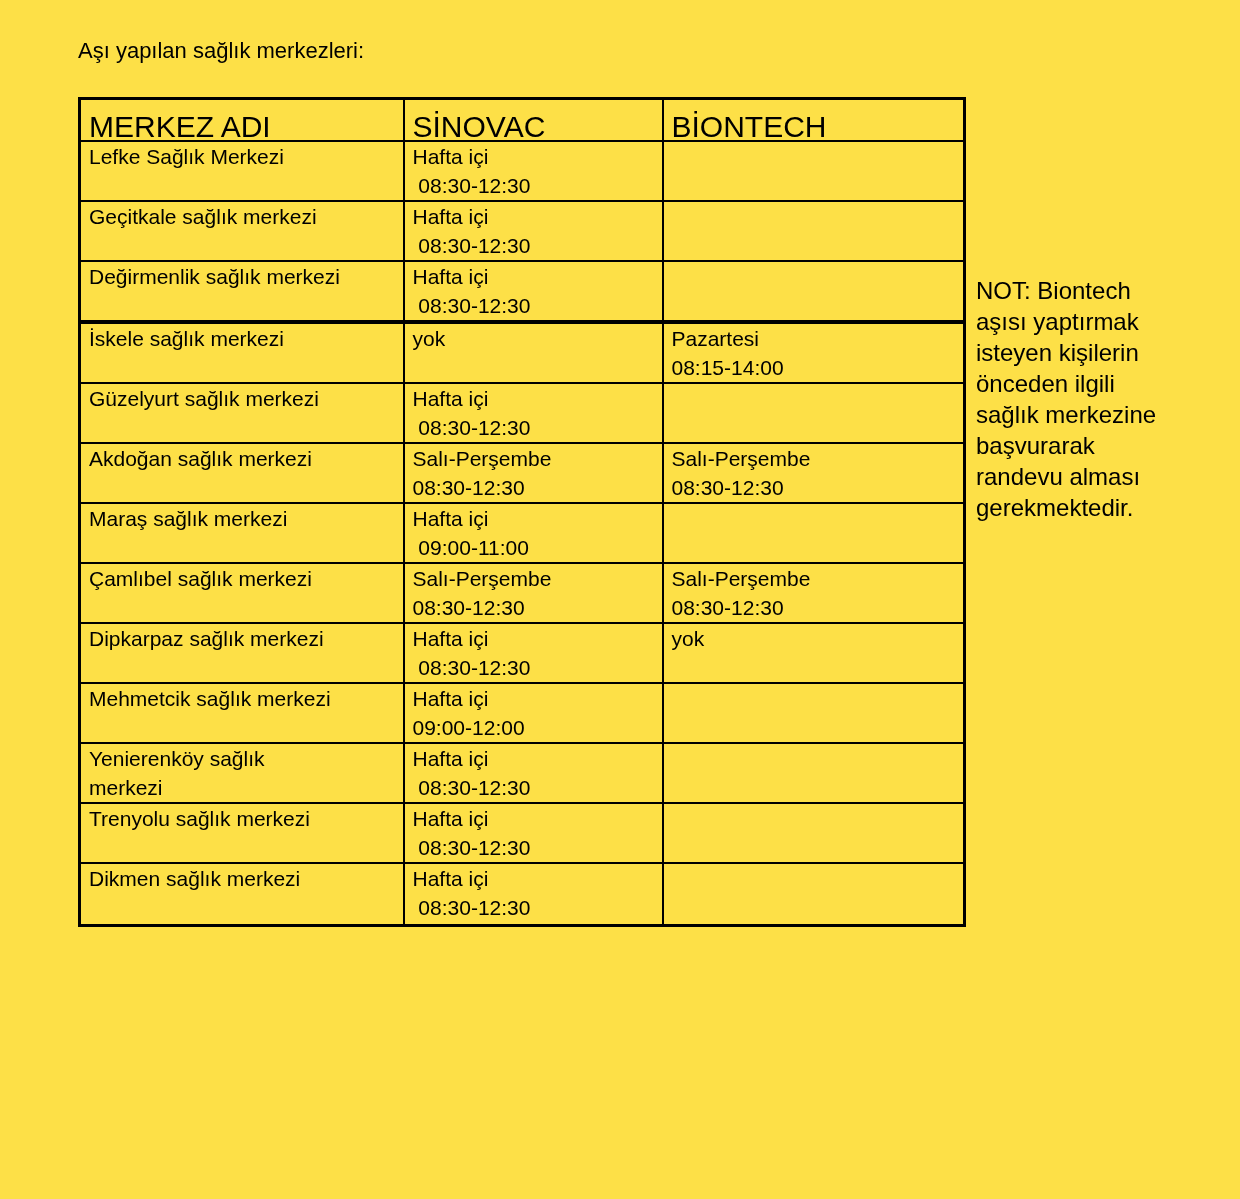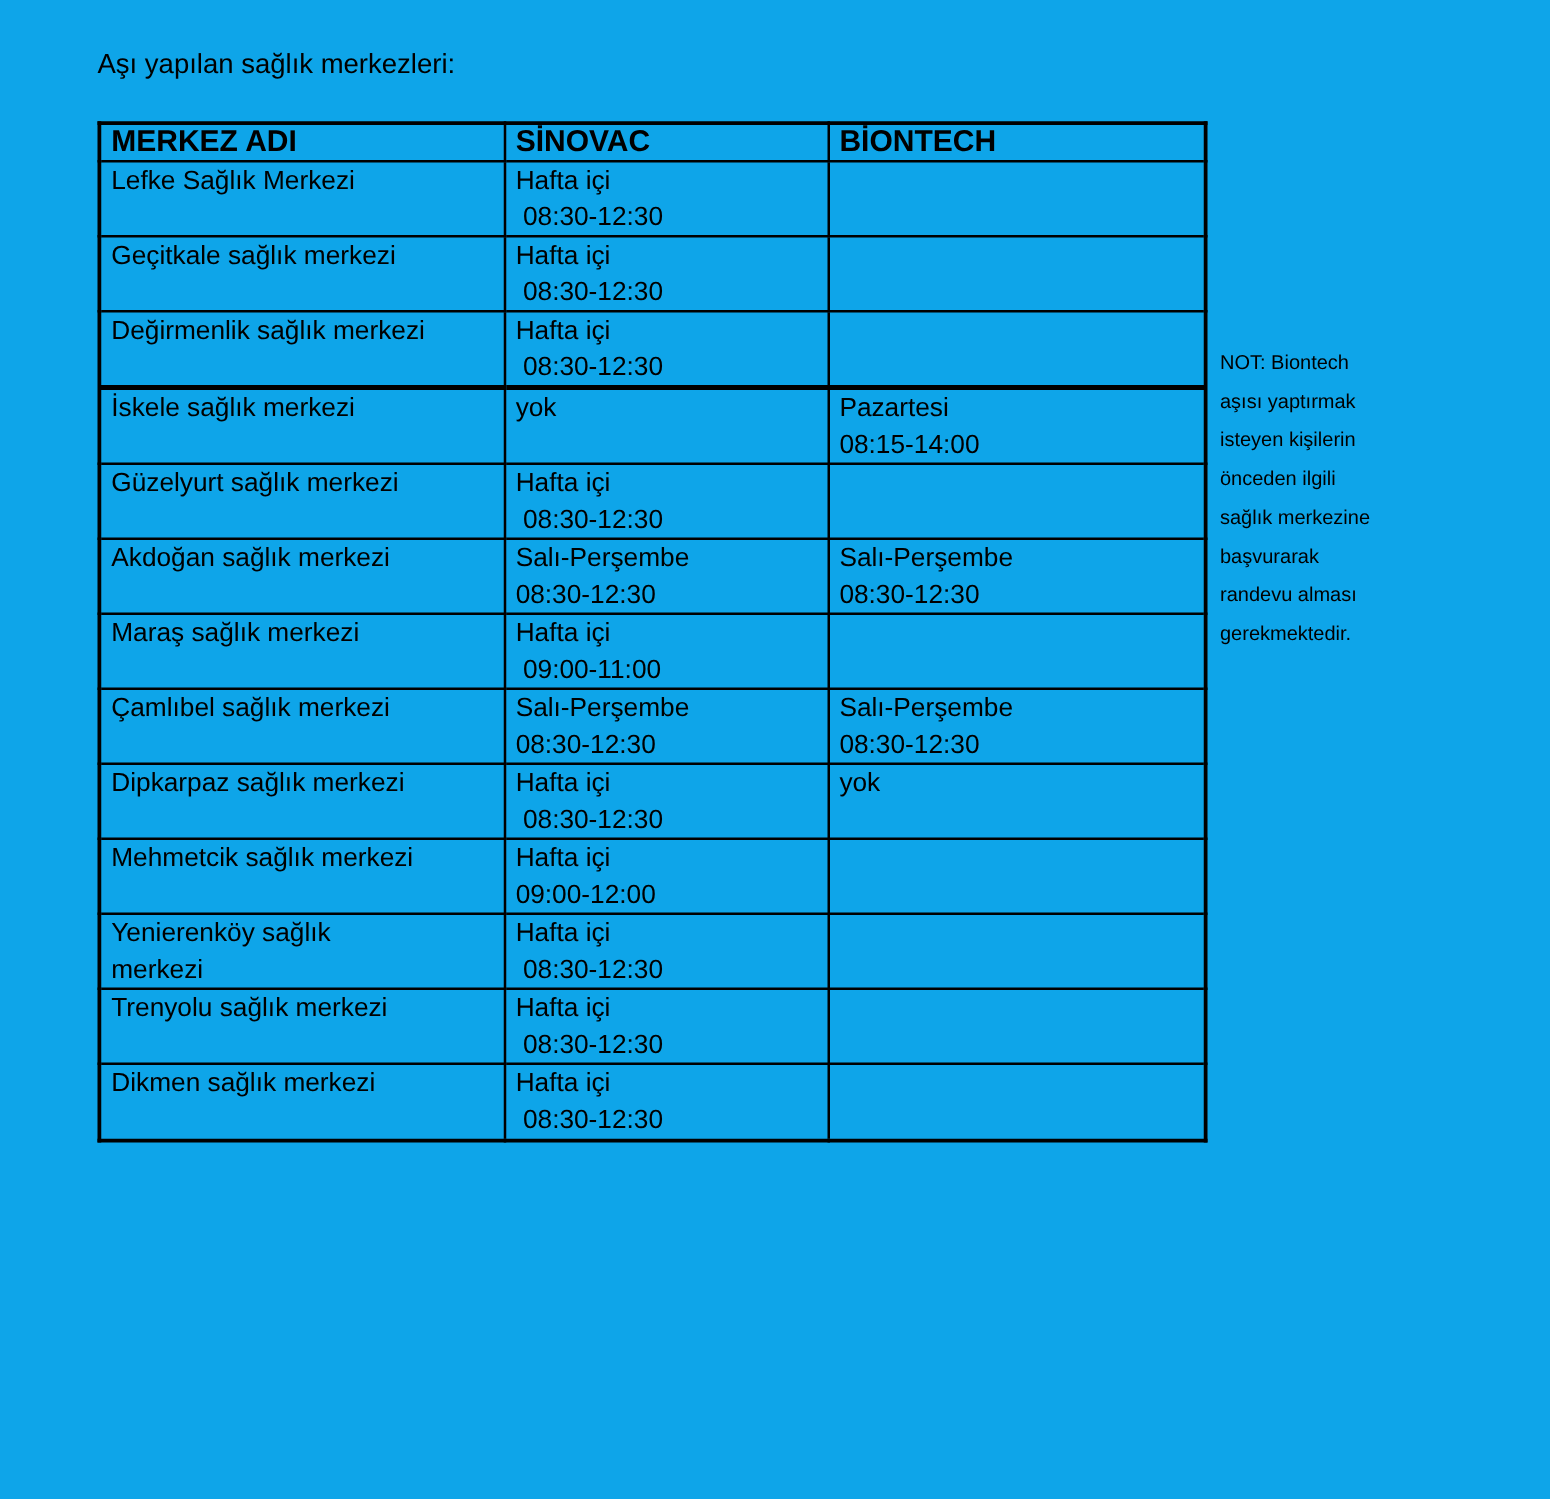--- a/index.html
+++ b/index.html
@@ -4,21 +4,21 @@
 <style>
   html, body {
     margin: 0;
     padding: 0;
     background: #ffffff;
   }
   .page {
     position: relative;
     width: 1240px;
     height: 1199px;
-    background: #0ea5e9;
+    background: #fde047;
     color: #000000;
     font-family: "Liberation Sans", sans-serif;
   }
   .doc-title {
     position: absolute;
     left: 78px;
     top: 36px;
     font-size: 22px;
     line-height: 30px;
     color: #000000;
@@ -37,37 +37,37 @@
     padding: 0 8px;
     vertical-align: top;
     text-align: left;
     font-size: 21px;
     line-height: 29px;
     white-space: pre-wrap;
     overflow: hidden;
   }
   table.centers thead tr { height: 30px; }
   table.centers th {
-    font-size: 24px;
-    font-weight: bold;
+    font-size: 30px;
+    font-weight: normal;
     line-height: 26px;
-    padding-top: 1px;
+    padding-top: 14px;
   }
   table.centers tbody tr { height: 58px; }
   table.centers tbody tr.tall { height: 85px; }
   table.centers tbody tr:last-child { height: 62px; }
   
   table.centers tbody tr:nth-child(3) th,
   table.centers tbody tr:nth-child(3) td { border-bottom-width: 4px; }
   .side-note {
     position: absolute;
     left: 976px;
     top: 275px;
     width: 210px;
-    font-size: 16px;
+    font-size: 24px;
     line-height: 31px;
     white-space: pre-line;
     color: #000000;
   }
 </style>
 </head>
 <body>
 
 <div class="page">
 

